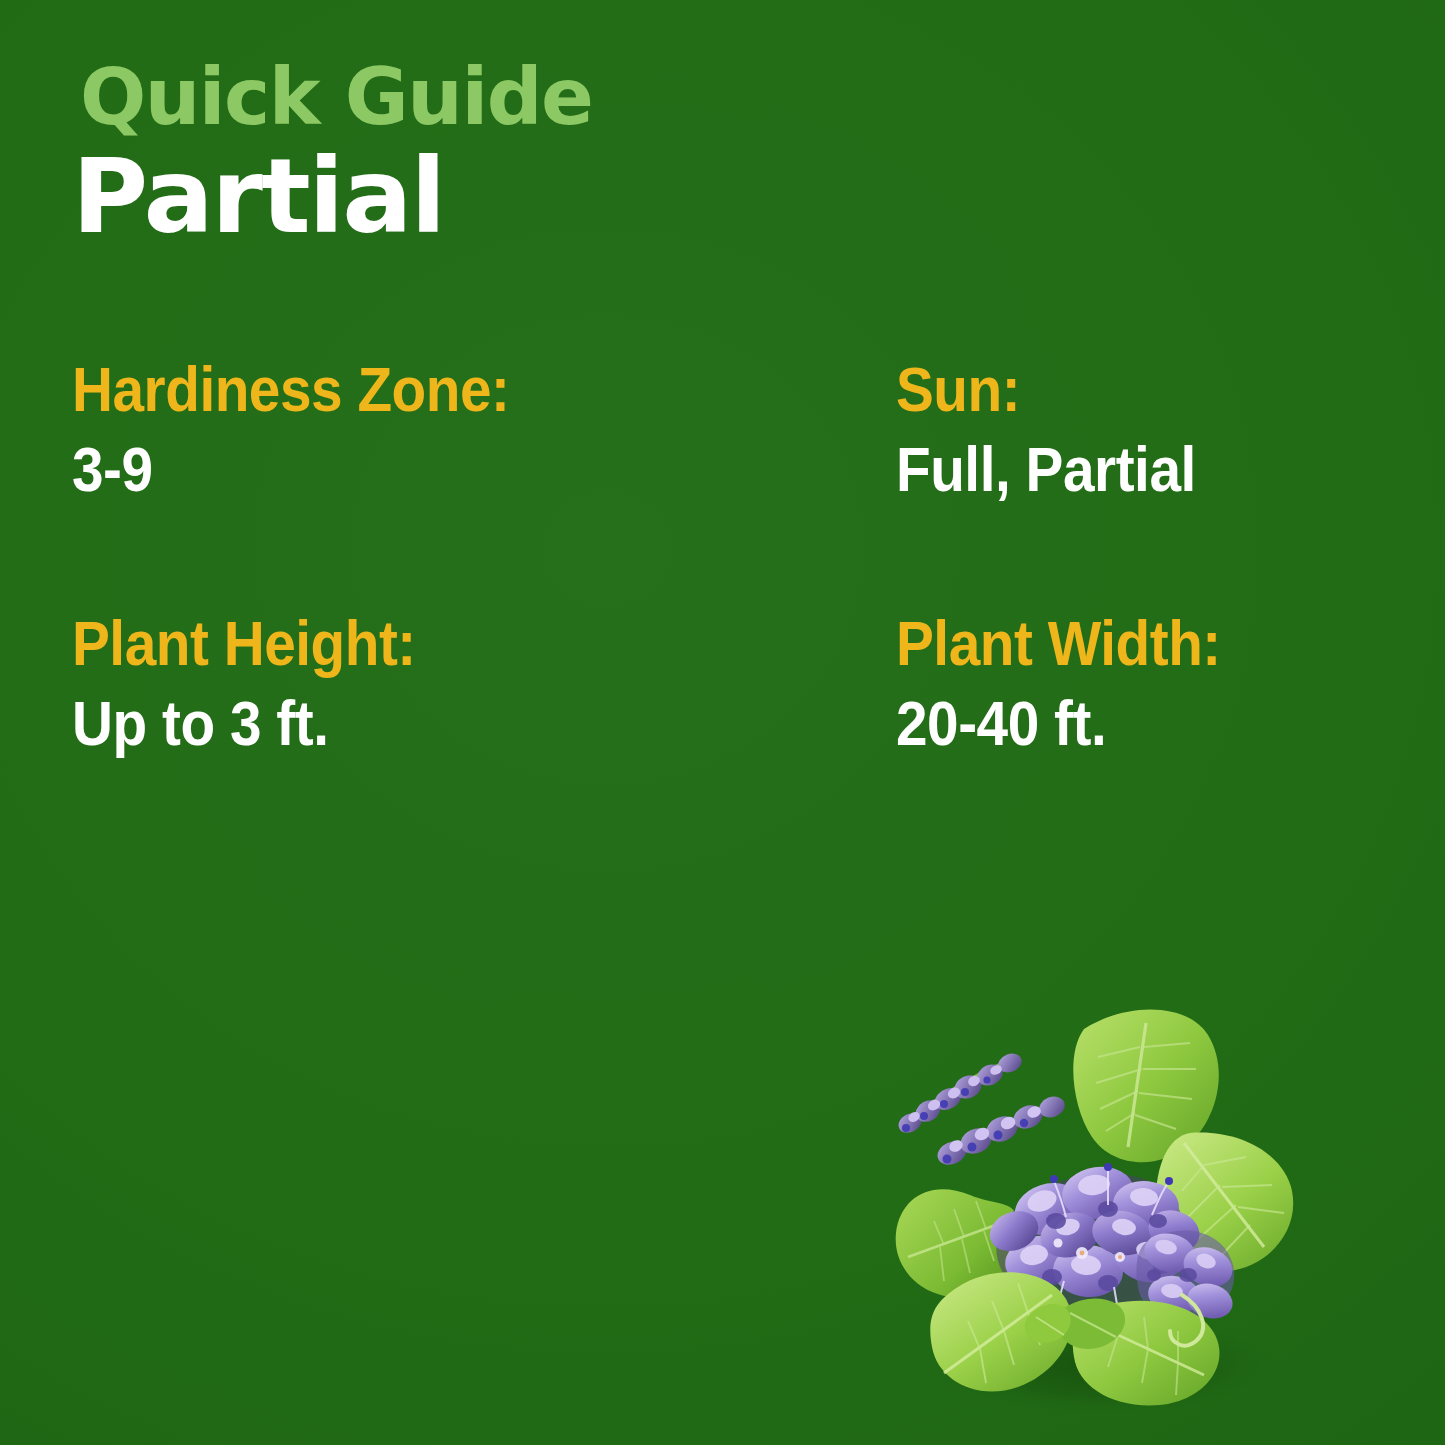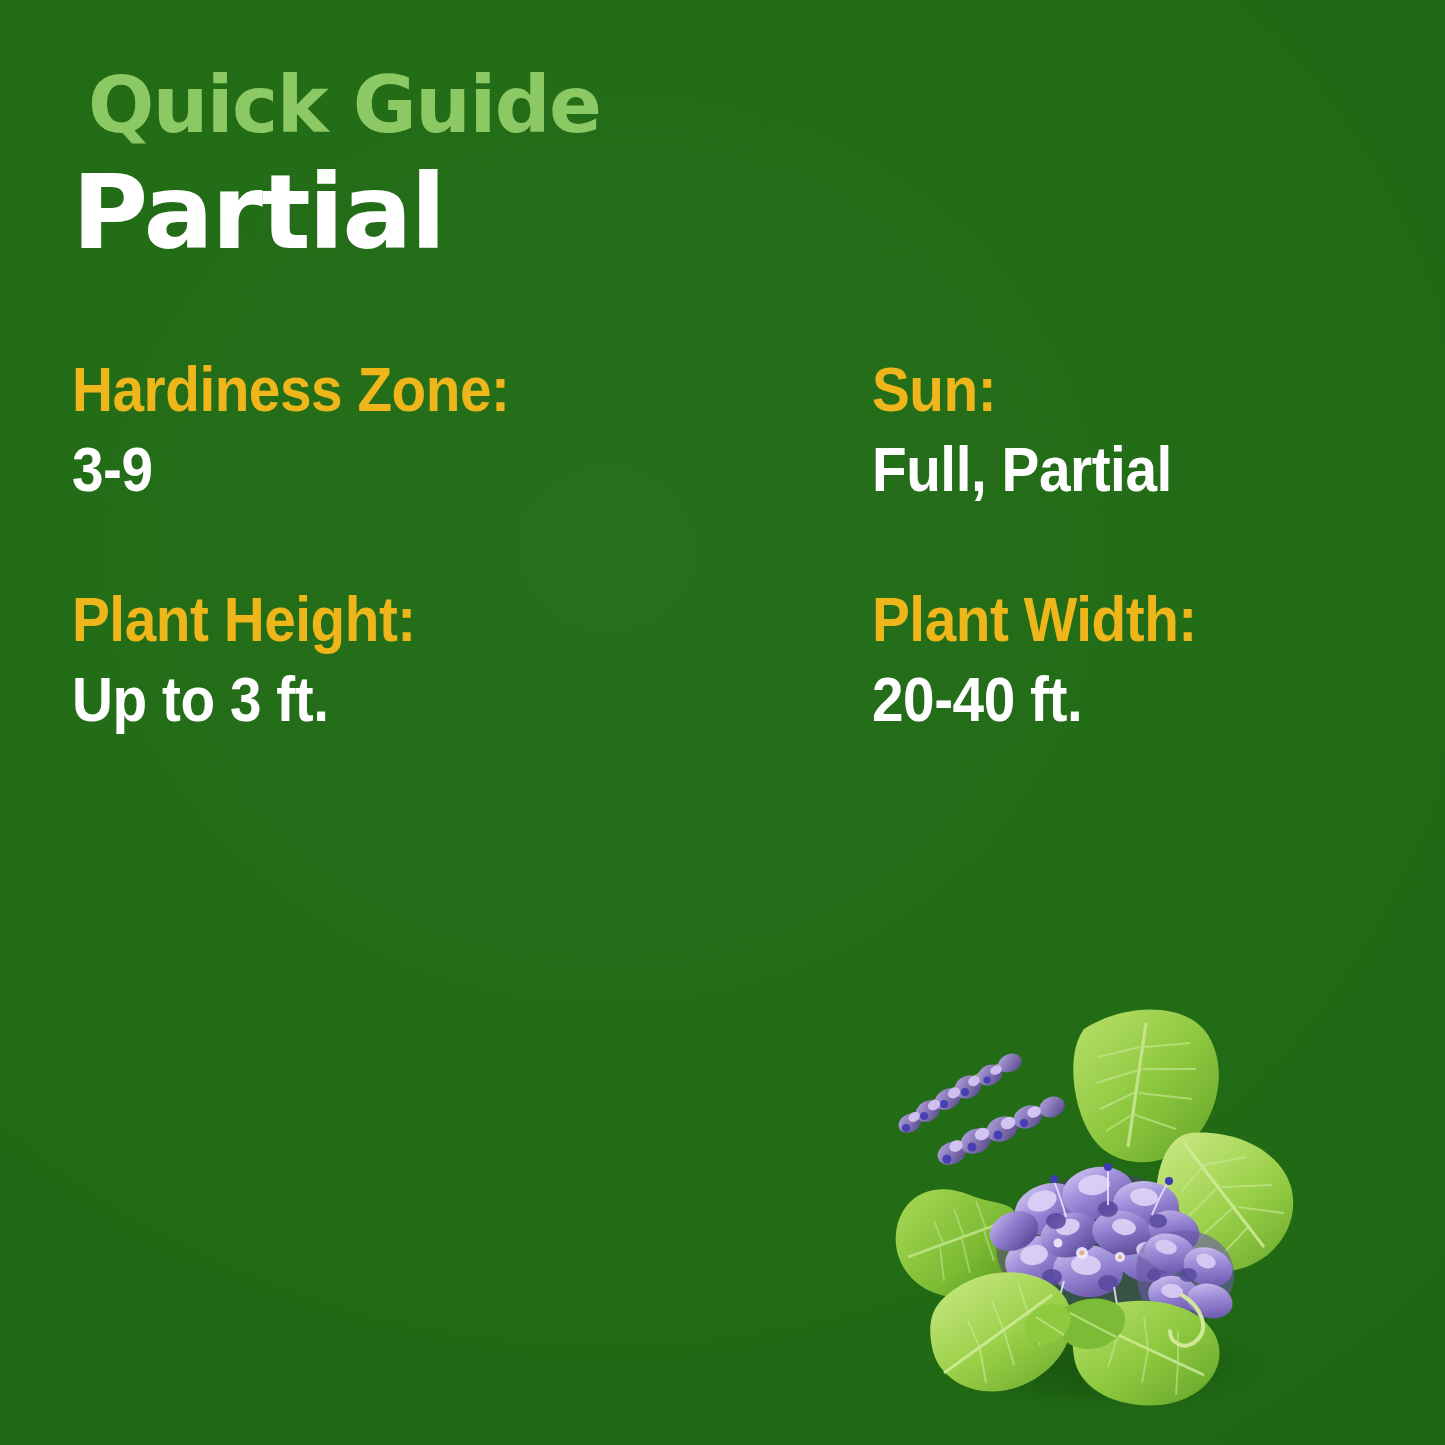--- a/index.html
+++ b/index.html
@@ -30,21 +30,21 @@
     top: 52px;
     width: 780px;
   }
   .kicker {
     font-family: "DejaVu Sans", sans-serif;
     font-weight: bold;
     font-size: 78px;
     line-height: 0.96;
     letter-spacing: -1.5px;
     color: #8cc863;
-    margin: 16px;
+    margin: 8px;
     white-space: nowrap;
   }
   .plant-title {
     font-family: "DejaVu Sans", sans-serif;
     font-weight: bold;
     font-size: 104px;
     line-height: 1.02;
     letter-spacing: -2px;
     color: #ffffff;
     margin: 6px 0 0 0;
@@ -55,20 +55,21 @@
   #specs {
     position: absolute;
     left: 72px;
     top: 358px;
     width: 1320px;
     display: grid;
     grid-template-columns: 800px 520px;
     grid-auto-rows: 230px;
     column-gap: 0;
     row-gap: 0;
+    gap: 24px;
   }
   .spec {
     position: relative;
   }
   .spec-empty { visibility: hidden; }
 
   .spec-label {
     font-family: "Liberation Sans", sans-serif;
     font-weight: bold;
     font-size: 63px;

